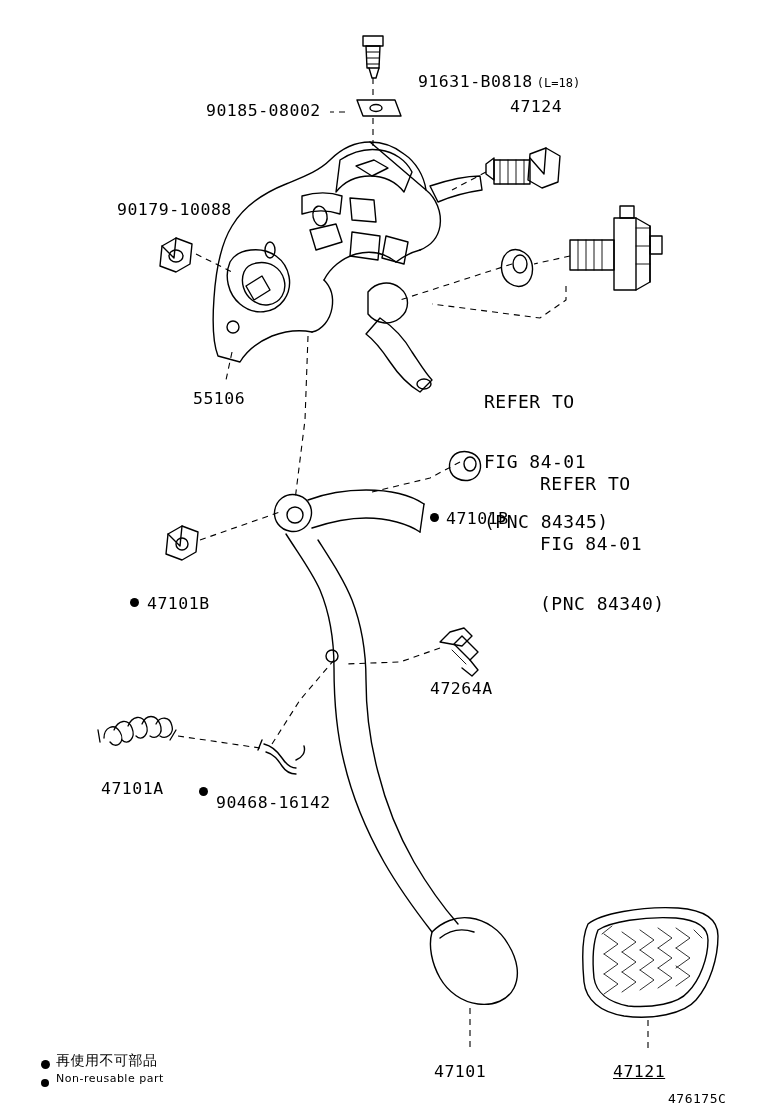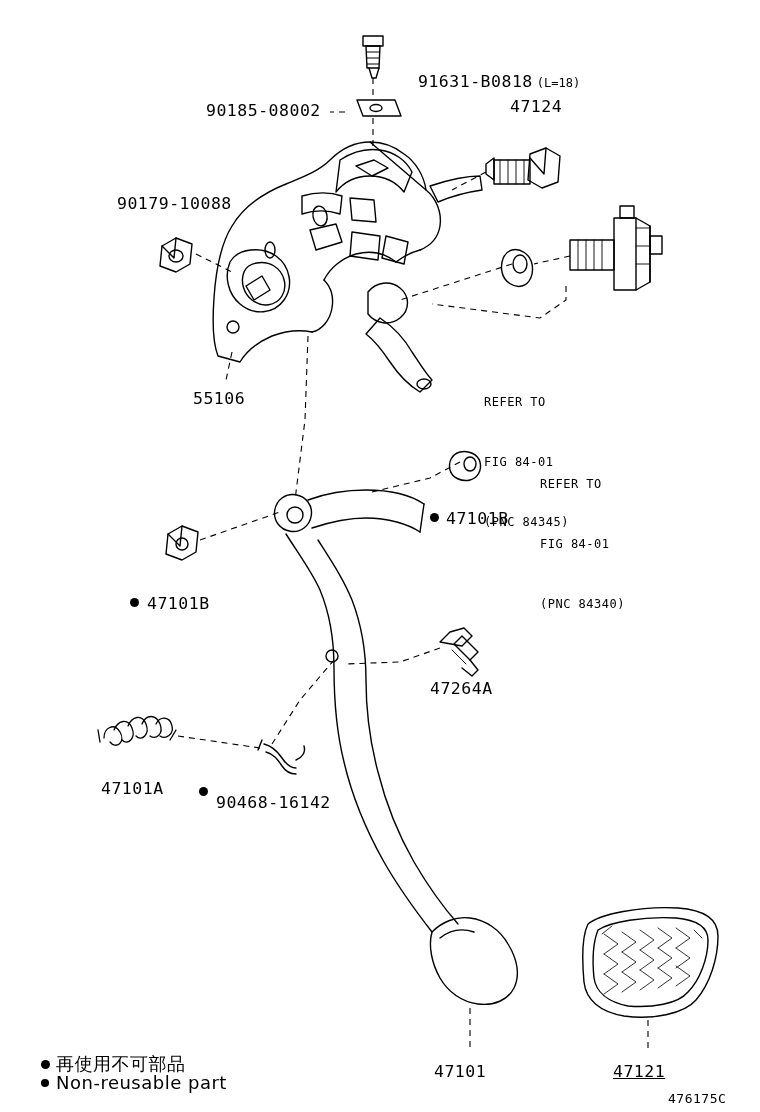--- a/index.html
+++ b/index.html
@@ -35,30 +35,30 @@
     color: #000;
   }
   .lbl-main {
     font-size: 16.5px;
   }
   .lbl-small {
     font-size: 12px;
     letter-spacing: 0px;
   }
   .lbl-refer {
-    font-size: 12px;
+    font-size: 18px;
     line-height: 20px;
   }
   .lbl-footer-cn {
     font-family: Liberation Serif, serif;
-    font-size: 18px;
+    font-size: 14px;
   }
   .lbl-footer-en {
     font-family: "DejaVu Sans", "Liberation Sans", sans-serif;
-    font-size: 18px;
+    font-size: 11px;
   }
   .lbl-code {
     font-size: 13px;
     letter-spacing: 0.5px;
   }
   .bullet {
     position: absolute;
     width: 9px;
     height: 9px;
     border-radius: 50%;
@@ -266,21 +266,21 @@
       <span class="lbl-main">91631-B0818</span>
       <span class="lbl-small" style="margin-left:4px;">(L=18)</span>
     </span>
   </div>
 
 
   <div class="lbl lbl-main" style="left:206px; top:101px;">90185-08002</div>
 
   <div class="lbl lbl-main" style="left:510px; top:97px;">47124</div>
 
-  <div class="lbl lbl-main" style="left:117px; top:194px;">90179-10088</div>
+  <div class="lbl lbl-main" style="left:117px; top:200px;">90179-10088</div>
 
   <div class="lbl lbl-main" style="left:193px; top:389px;">55106</div>
 
   <div class="lbl lbl-refer" style="left:484px; top:352px;">
     <div>REFER TO</div>
     <div>FIG 84-01</div>
     <div>(PNC 84345)</div>
   </div>
 
   <div class="lbl lbl-refer" style="left:540px; top:434px;">

